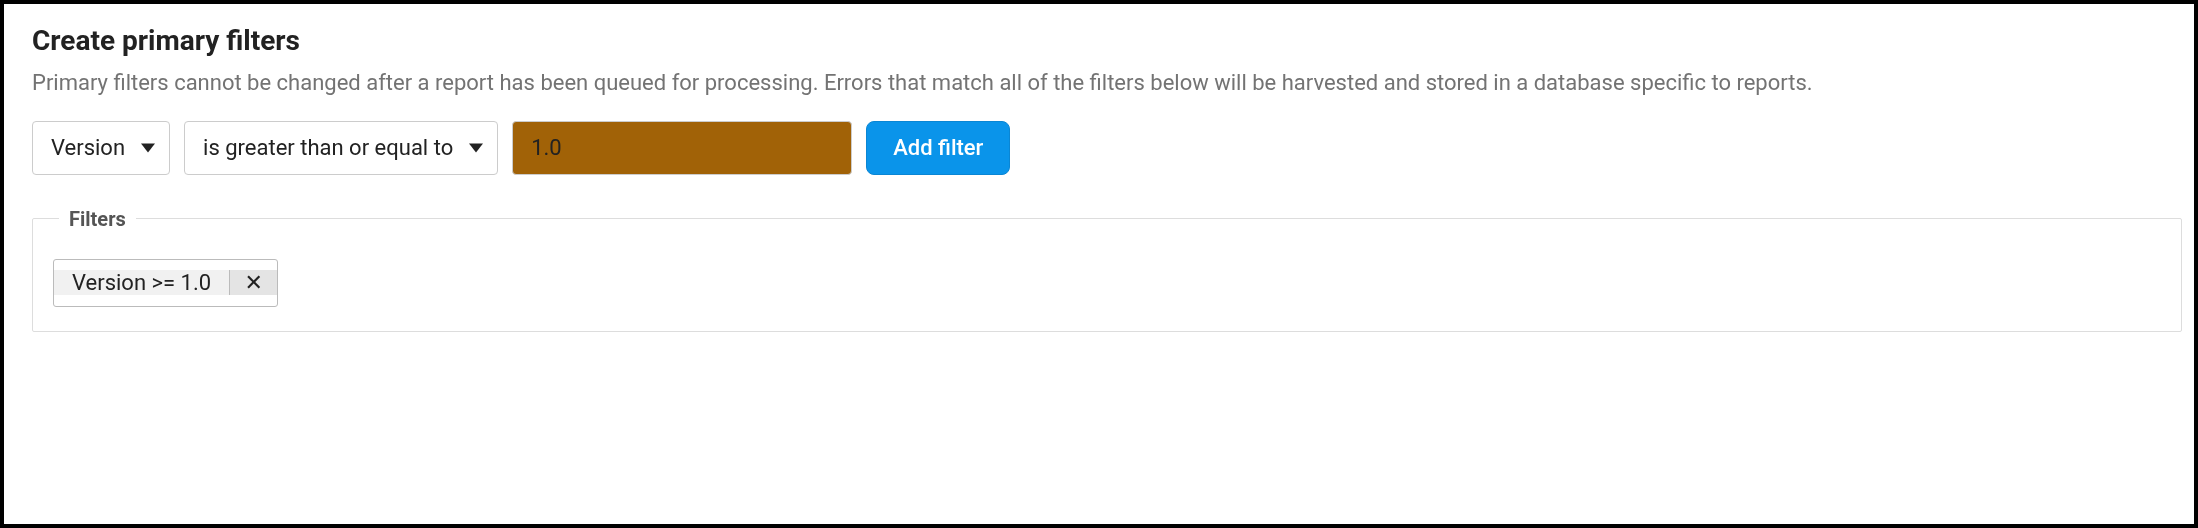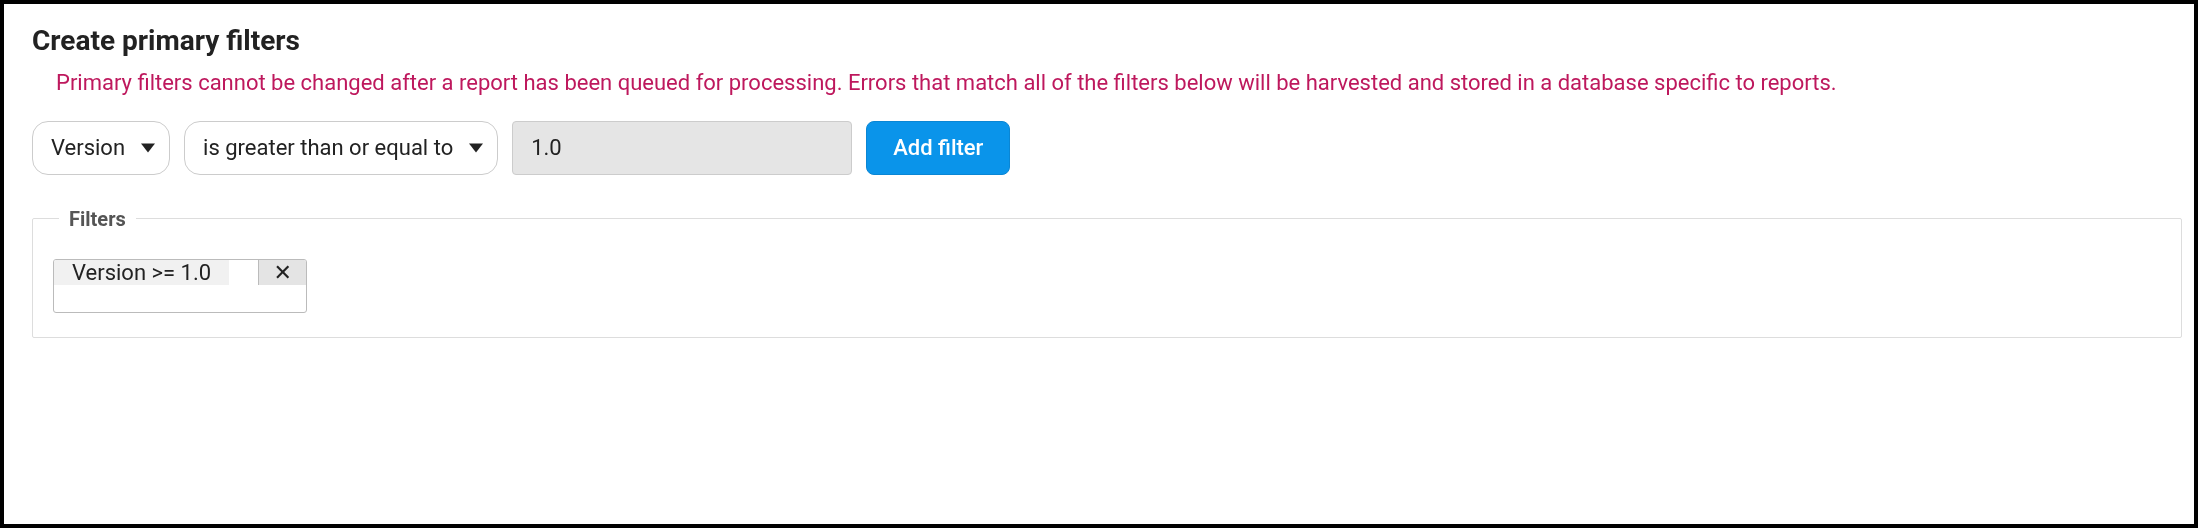--- a/index.html
+++ b/index.html
@@ -19,37 +19,36 @@
       height: 528px;
     }
     .heading {
       font-size: 28px;
       font-weight: 700;
       color: #222;
       margin-bottom: 10px;
     }
     .description {
       font-size: 22px;
-      color: #be185d;
+      color: #737373;
       line-height: 1.45;
       margin-bottom: 22px;
-      margin-left: 24px;
     }
     .filter-row {
       display: flex;
       align-items: center;
       gap: 14px;
       margin-bottom: 32px;
     }
     .select-wrap {
       position: relative;
       display: inline-flex;
       align-items: center;
       border: 1px solid #ccc;
-      border-radius: 16px;
+      border-radius: 4px;
       background: #fff;
       height: 54px;
       padding: 0 44px 0 18px;
       font-size: 22px;
       color: #222;
       cursor: pointer;
     }
     .select-wrap .caret {
       position: absolute;
       right: 14px;
@@ -57,21 +56,21 @@
       transform: translateY(-50%);
       width: 0;
       height: 0;
       border-left: 7px solid transparent;
       border-right: 7px solid transparent;
       border-top: 9px solid #222;
     }
     .text-input {
       border: 1px solid #ccc;
       border-radius: 4px;
-      background: #e5e5e5;
+      background: #a16207;
       height: 54px;
       padding: 0 18px;
       font-size: 22px;
       color: #222;
       width: 340px;
       outline: none;
       font-family: inherit;
     }
     .add-btn {
       height: 54px;
@@ -93,26 +92,25 @@
     }
     .legend {
       font-size: 20px;
       color: #555;
       padding: 0 10px;
       margin-left: 6px;
       font-weight: bold;
     }
     .chip {
       display: inline-flex;
-      align-items: flex-start;
+      align-items: center;
       border: 1px solid #bbb;
       border-radius: 3px;
       overflow: hidden;
-      height: 54px;
-      gap: 29px;
+      height: 48px;
     }
     .chip-label {
       display: flex;
       align-items: center;
       background: #f1f1f1;
       padding: 0 18px;
       font-size: 22px;
       color: #222;
     }
     .chip-close {

